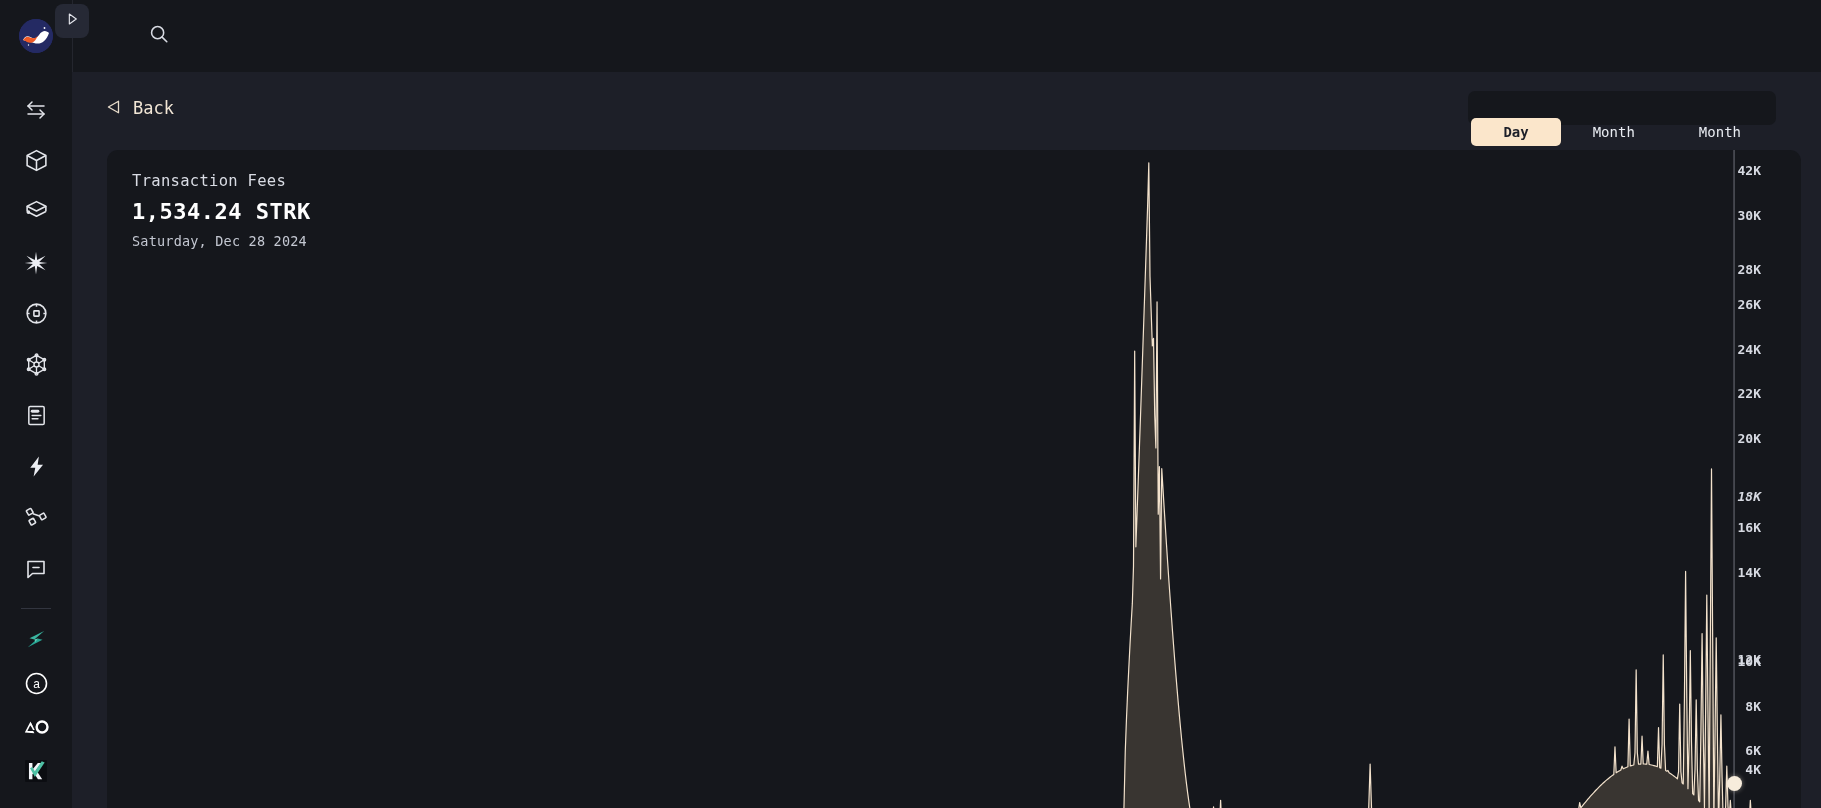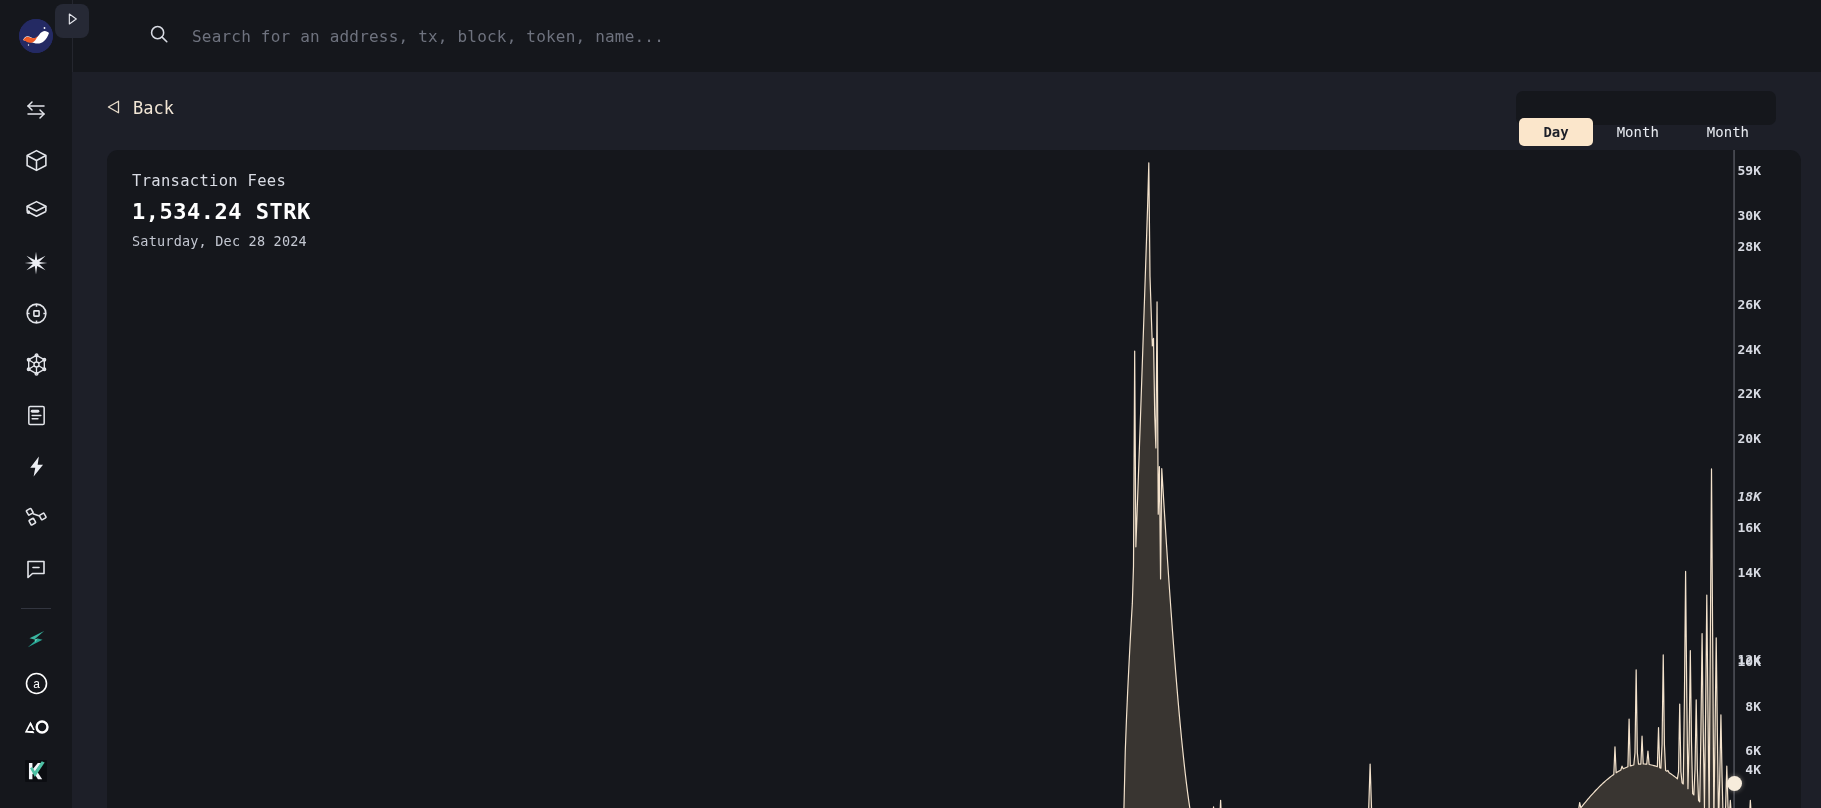--- a/index.html
+++ b/index.html
@@ -69,21 +69,21 @@
   }
   .back { display: flex; align-items: center; cursor: pointer; }
   .back-arrow { margin-right: 13px; }
   .back-label { color: #f2e6d6; font-size: 17px; }
 
   .range-toggle {
     display: flex; align-items: center; background: #15171c;
     border-radius: 7px; padding: 3px; height: 34px;
   }
   .range-btn {
-    height: 28px; padding: 0 24px; border-radius: 5px;
+    height: 28px; padding: 0 32px; border-radius: 5px;
     display: flex; align-items: center; justify-content: center;
     font-size: 14px; color: #e9ecf2; cursor: pointer;
     font-family: "DejaVu Sans Mono", "Liberation Mono", monospace;
     background: transparent; border: none; margin-top: 48px;
   }
   .range-btn.active { background: #fbe6cb; color: #1d1f28; font-weight: bold; }
 
   
   .card {
     position: absolute; left: 35px; top: 78px; right: 20px; bottom: -6px;
@@ -275,21 +275,20 @@
   </div>
 
   <div class="topbar">
     <div class="search-wrap">
       <span class="search-icon">
         <svg width="22" height="22" viewBox="0 0 24 24" fill="none" stroke="#d8dbe3" stroke-width="1.7" stroke-linecap="round">
           <circle cx="10.5" cy="10.5" r="6.6"></circle>
           <path d="M15.4 15.4 20.5 20.5"></path>
         </svg>
       </span>
-      <input class="search-input" type="text" value="" placeholder="Search for an address, tx, block, token, name..." style="">
     </div>
 
   </div>
 
   <div style="position:absolute;left:55px;top:4px;width:34px;height:34px;border-radius:8px;background:#262935;display:flex;align-items:center;justify-content:center;z-index:9;">
     <span>
       <svg width="16" height="16" viewBox="0 0 24 24" fill="none" stroke="#e4e6ec" stroke-width="1.7" stroke-linejoin="round">
         <path d="M8 4.5 18.5 12 8 19.5z"></path>
       </svg>
     </span>
@@ -351,19 +350,19 @@
           <div class="ytick" style="top: 555.576px;">8K</div>
           <div class="ytick" style="top: 510.97px;">10K</div>
           <div class="ytick" style="top: 466.364px; margin-top: 43px;">12K</div>
           <div class="ytick" style="top: 421.758px;">14K</div>
           <div class="ytick" style="top: 377.152px;">16K</div>
           <div class="ytick" style="top: 346px; font-style: italic;">18K</div>
           <div class="ytick" style="top: 287.939px;">20K</div>
           <div class="ytick" style="top: 243.333px;">22K</div>
           <div class="ytick" style="top: 198.727px;">24K</div>
           <div class="ytick" style="top: 154.121px;">26K</div>
-          <div class="ytick" style="top: 96px;">28K</div>
+          <div class="ytick" style="top: 119px;">28K</div>
           <div class="ytick" style="top: 64.9091px;">30K</div>
-          <div class="ytick" style="top: 20.303px;">59K</div>
+          <div class="ytick" style="top: 20.303px;">42K</div>
         </div>
     </div>
   </div>
 </div>
 
 </body></html>

